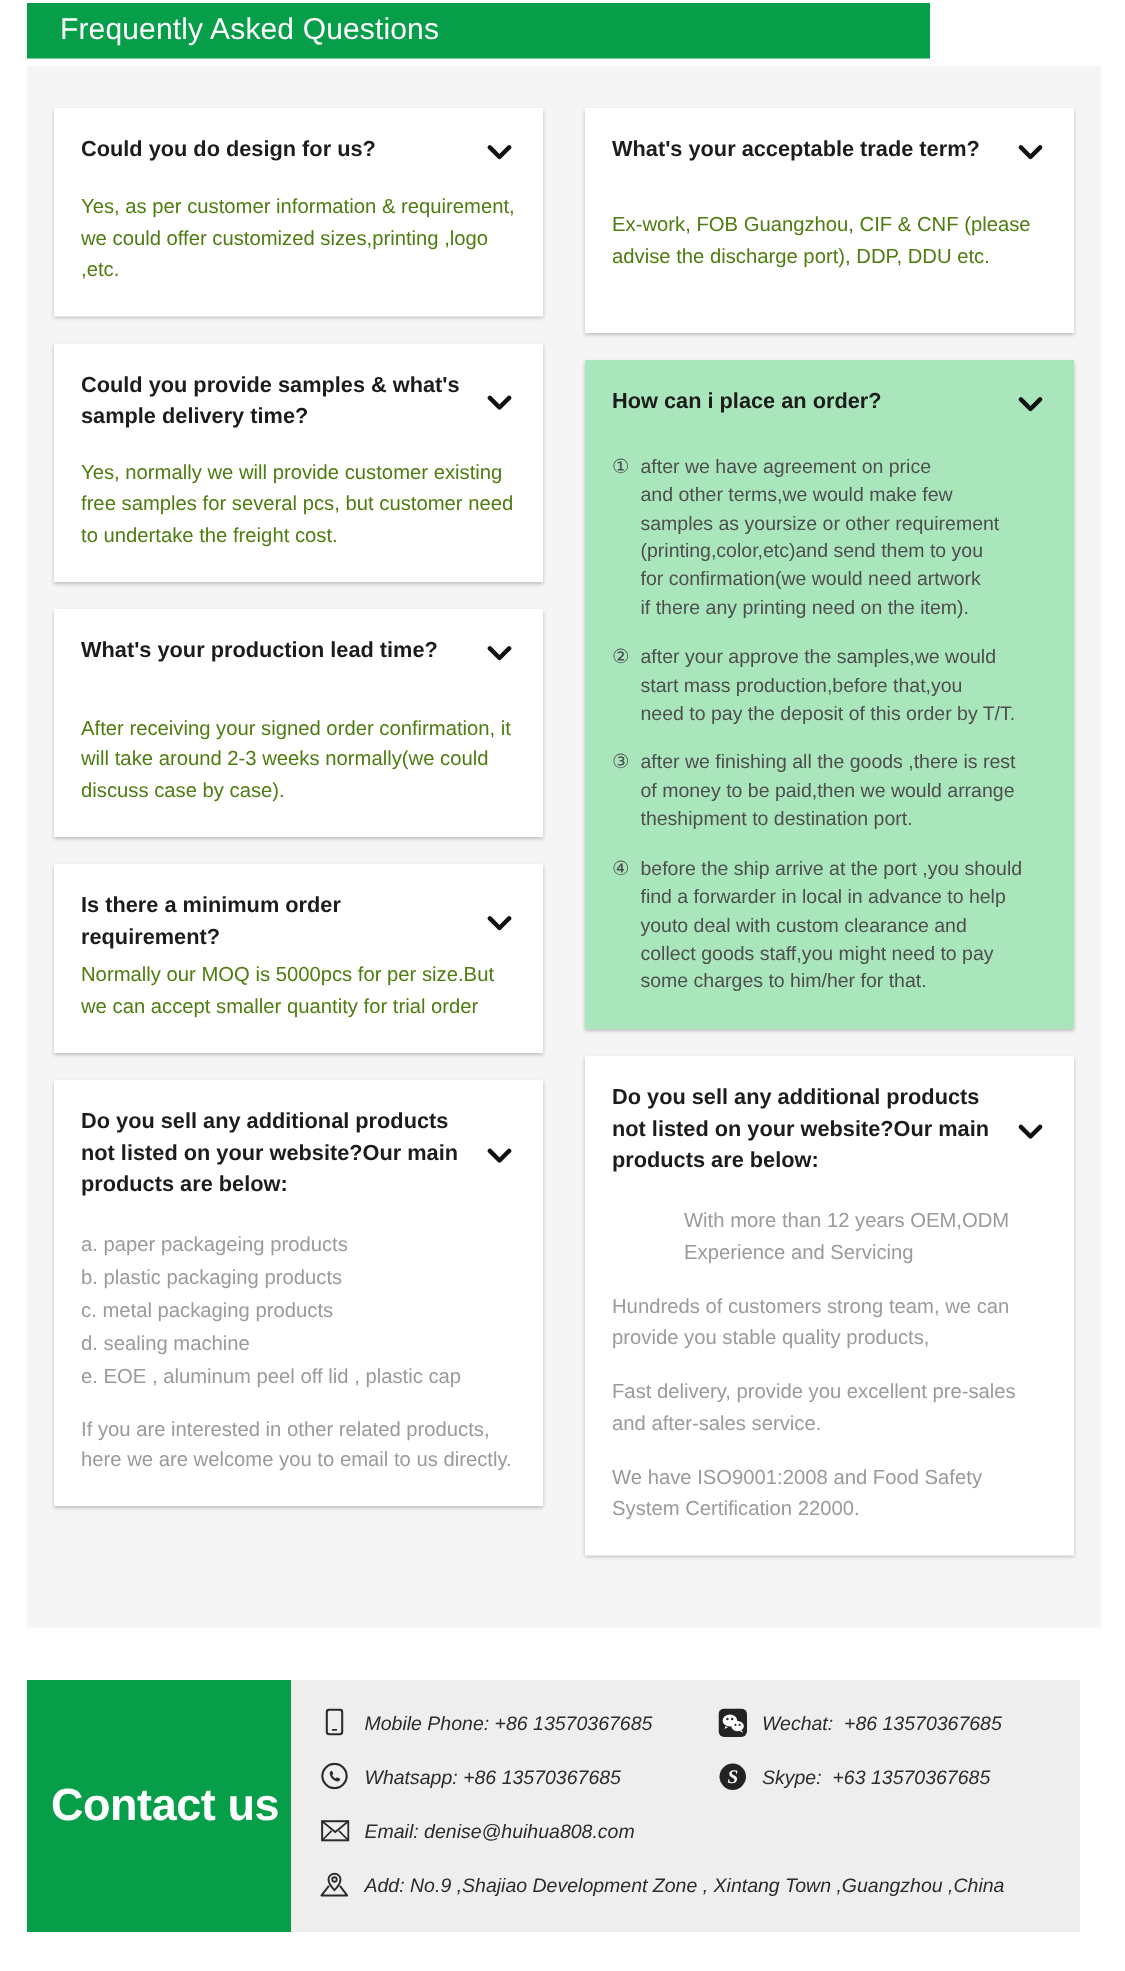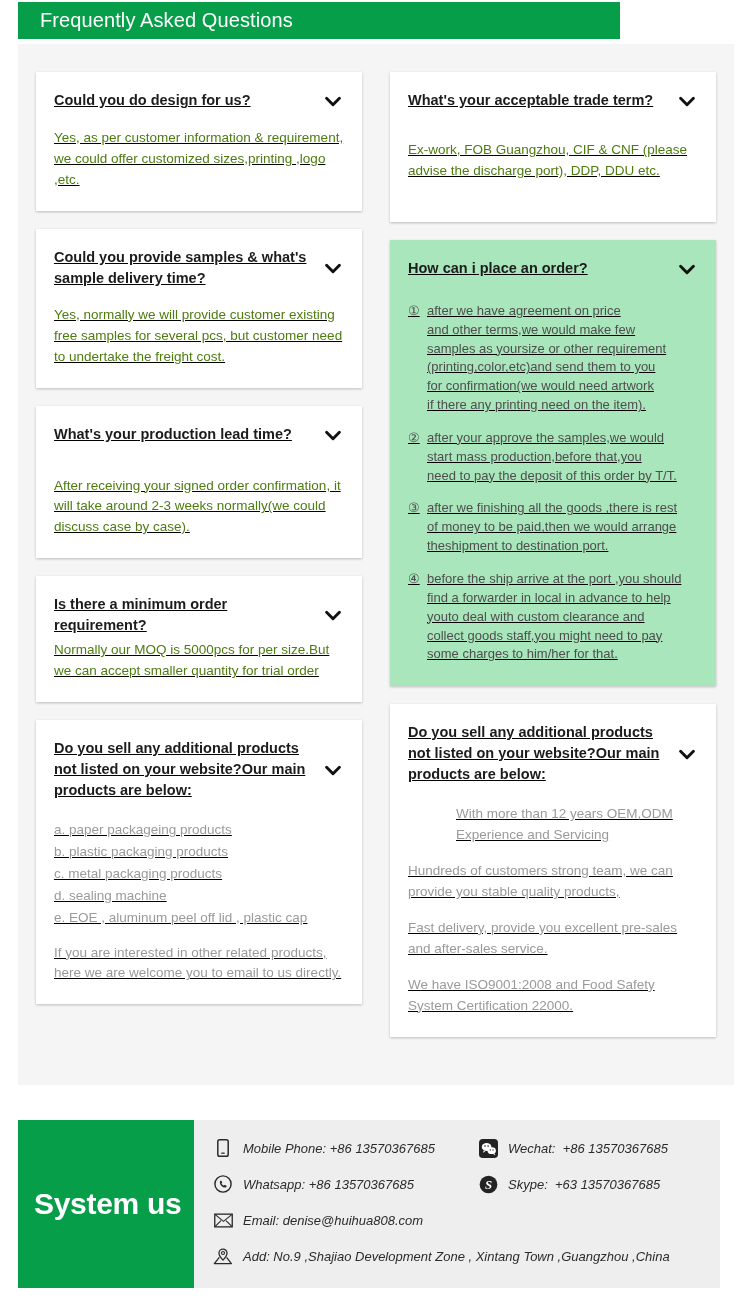--- a/index.html
+++ b/index.html
@@ -48,21 +48,20 @@
   .faq-columns {
     position: absolute;
     left: 0;
     top: 0;
     width: 716px;
     display: flex;
     gap: 28px;
     padding: 28px 18px 0 18px;
     box-sizing: border-box;
     align-items: flex-start;
-    text-decoration: underline;
   }
   .faq-col {
     display: flex;
     flex-direction: column;
     gap: 18px;
   }
   .faq-col-left { width: 330px; }
   .faq-col-right { width: 330px; }
 
   
@@ -338,21 +337,21 @@
         <div class="para-block">Fast delivery, provide you excellent pre-sales and after-sales service.</div>
         <div class="para-block">We have ISO9001:2008 and Food Safety System Certification 22000.</div>
       </div>
 
     </div>
   </div>
 </div>
 
 <div class="contact-wrap">
   <div class="contact-left">
-    <div class="contact-left-title">System us</div>
+    <div class="contact-left-title">Contact us</div>
   </div>
   <div class="contact-right">
     <div class="contact-grid">
 
       <div class="contact-item">
         <span class="ico">
           <svg width="12" height="18" viewBox="0 0 12 18">
               <rect x="0.8" y="0.8" width="10.4" height="16.4" rx="1.8" fill="none" stroke="#2b2b2b" stroke-width="1.5"></rect>
               <rect x="4.2" y="13.6" width="3.6" height="1.2" rx="0.6" fill="#2b2b2b"></rect>
             </svg>

